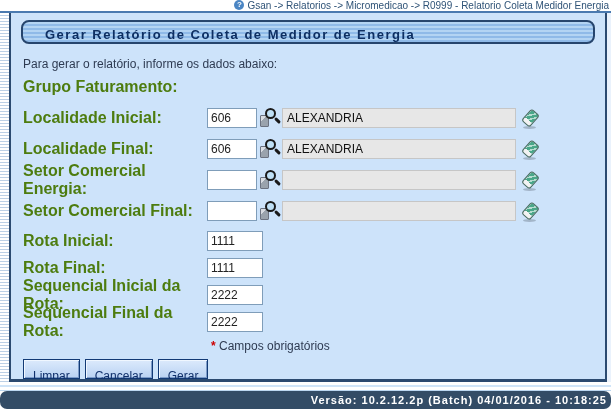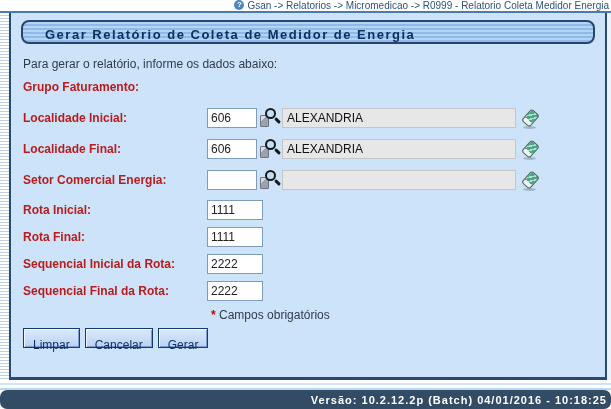--- a/index.html
+++ b/index.html
@@ -23,21 +23,21 @@
            border-bottom:3px solid #2b4a70; padding:0 8px; overflow:hidden; }
 
   .title-box { margin:7px 2px 0 2px; height:24px; border:2px solid #26456d; border-radius:8px;
                background:repeating-linear-gradient(180deg,#b3d4f3 0 2px,#8fbae8 2px 4px);
                display:flex; align-items:flex-end; padding-left:22px; }
   .title-box span { font-size:13px; font-weight:bold; color:#0e2f62; letter-spacing:1.5px; }
 
   .intro { margin:13px 0 6px 4px; font-size:12px; color:#2e3b52; }
 
   .row { display:flex; align-items:center; margin-left:4px; }
-  .row label { width:184px; font-size:12px; font-weight:bold; color:#b91c1c; flex:0 0 auto; }
+  .row label { width:184px; font-size:16px; font-weight:bold; color:#4d7c0f; flex:0 0 auto; }
   .row-select { height:20px; margin-bottom:10px; }
   .row-lookup { height:22px; margin-bottom:9px; }
   .row-plain  { height:20px; margin-bottom:7px; }
 
   input.code { width:50px; height:20px; border:1px solid #7f9db9; font-size:12px; color:#222;
                padding:1px 3px; font-family:"Liberation Sans",sans-serif; background:#fff; }
   input.num  { width:56px; height:20px; border:1px solid #7f9db9; font-size:12px; color:#222;
                padding:9px 3px; font-family:"Liberation Sans",sans-serif; background:#fff; }
 
   .select { width:234px; height:20px; background:#fff; border:1px solid #8d9db0;
@@ -153,20 +153,34 @@
             <span class="lens"></span>
             <span class="handle"></span>
           </span>
         <div class="ro-field"></div>
         <span class="icon-eraser">
             <span class="shadow"></span>
             <span class="body"></span>
           </span>
       </div>
 
+      <div class="row row-lookup">
+        <label>Setor Comercial Final:</label>
+        <input class="code" type="text" value="" style="">
+        <span class="icon-search">
+            <span class="doc"></span>
+            <span class="lens"></span>
+            <span class="handle"></span>
+          </span>
+        <div class="ro-field"></div>
+        <span class="icon-eraser">
+            <span class="shadow"></span>
+            <span class="body"></span>
+          </span>
+      </div>
 
       <div class="row row-plain">
         <label>Rota Inicial:</label>
         <input class="num" type="text" value="1111" style="">
       </div>
 
       <div class="row row-plain">
         <label>Rota Final:</label>
         <input class="num" type="text" value="1111" style="">
       </div>

